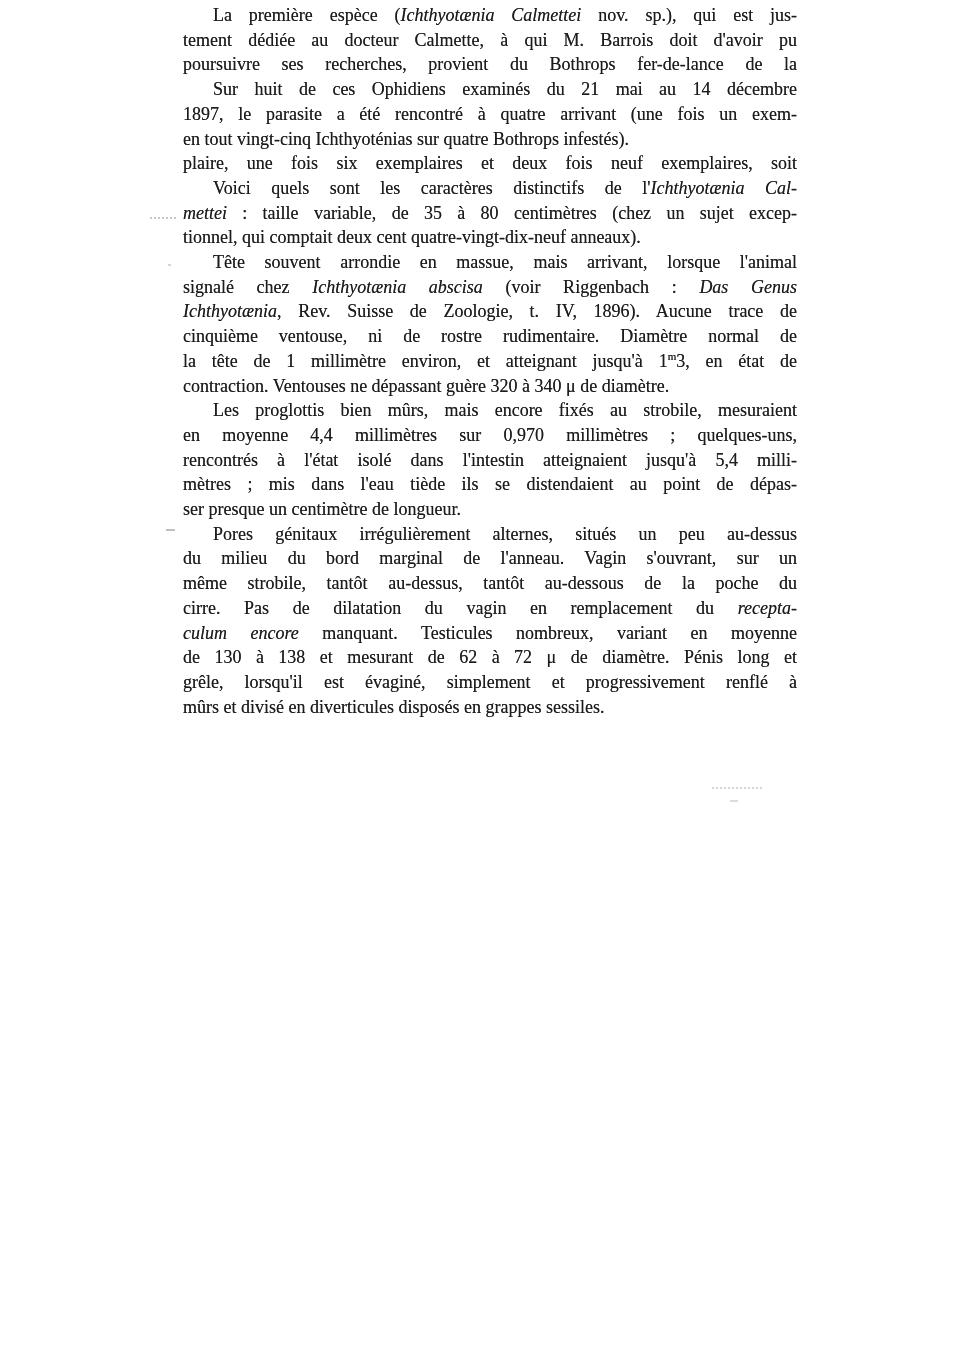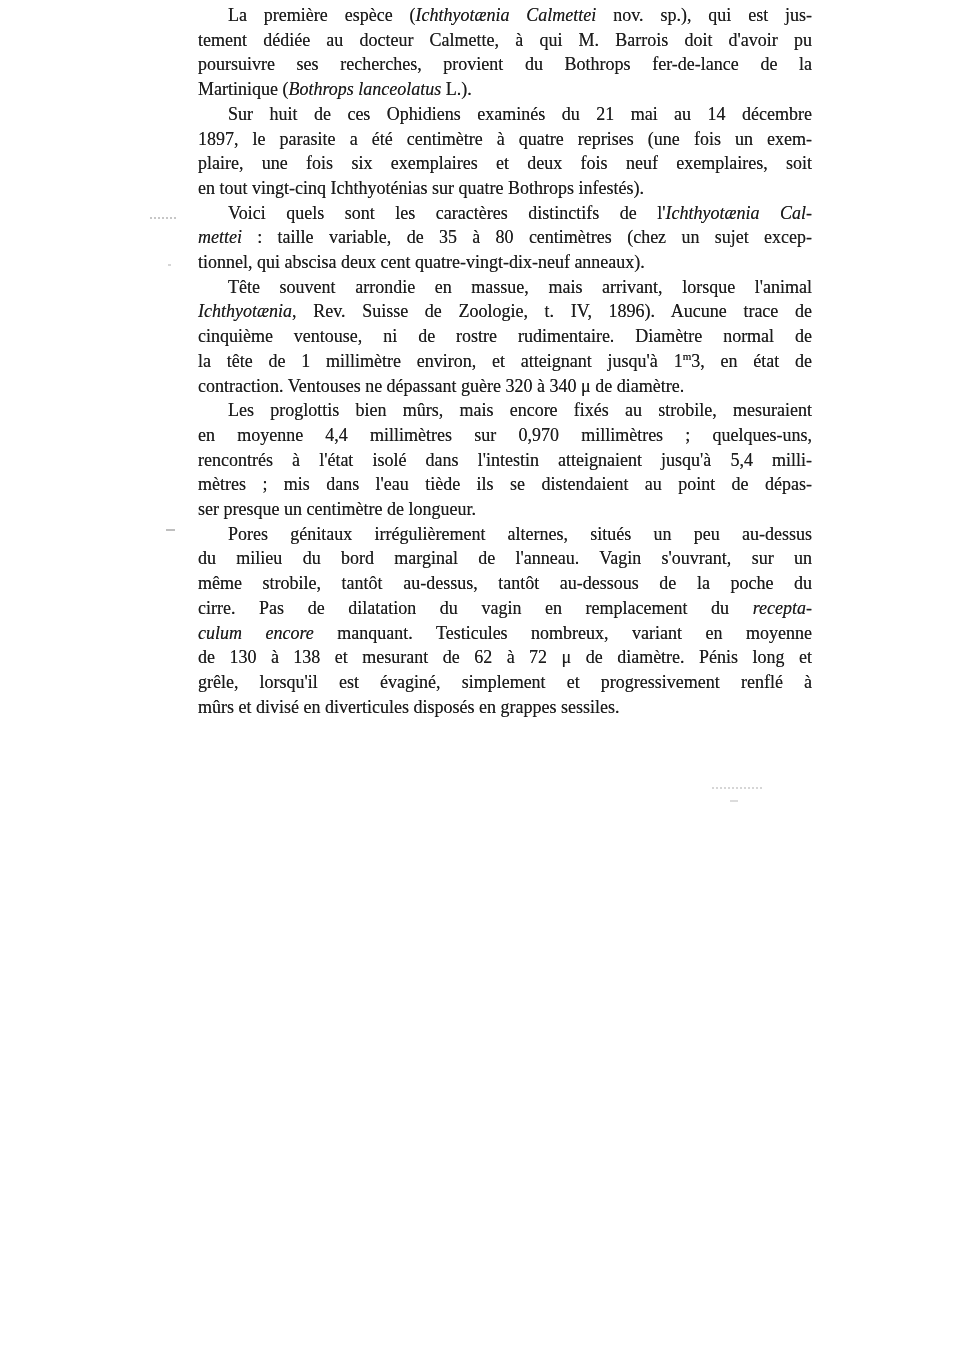--- a/index.html
+++ b/index.html
@@ -9,21 +9,21 @@
   body {
     width: 975px;
     height: 1350px;
     background: #ffffff;
     position: relative;
     overflow: hidden;
     font-family: "Liberation Serif", "DejaVu Serif", serif;
   }
   .scan-page {
     position: absolute;
-    left: 198px;
+    left: 183px;
     top: 3px;
     width: 614px;
     color: #1c1c1c;
     font-size: 18px;
     line-height: 24.7px;
     text-shadow: 0 0 0.5px rgba(10,10,10,0.65);
   }
   .paragraph { margin: 0; }
   .line {
     text-align: justify;
@@ -54,35 +54,35 @@
   }
 </style>
 </head>
 <body>
 
 <div class="scan-page">
     <div class="paragraph">
       <div class="line first"><span>La première espèce (</span><span class="it">Ichthyotænia Calmettei</span><span> nov. sp.), qui est jus-</span></div>
       <div class="line"><span>tement dédiée au docteur Calmette, à qui M. Barrois doit d'avoir pu</span></div>
       <div class="line"><span>poursuivre ses recherches, provient du Bothrops fer-de-lance de la</span></div>
-      <div class="line last"><span>Martinique (</span><span class="it">Bothrops lanceolatus</span><span> L.).</span></div>
     </div>
     <div class="paragraph">
       <div class="line first"><span>Sur huit de ces Ophidiens examinés du 21 mai au 14 décembre</span></div>
-      <div class="line"><span>1897, le parasite a été centimètre à quatre reprises (une fois un exem-</span></div>
+      <div class="line"><span>1897, le parasite a été rencontré à quatre arrivant (une fois un exem-</span></div>
+      <div class="line last"><span>en tout vingt-cinq Ichthyoténias sur quatre Bothrops infestés).</span></div>
       <div class="line"><span>plaire, une fois six exemplaires et deux fois neuf exemplaires, soit</span></div>
-      <div class="line last"><span>en tout vingt-cinq Ichthyoténias sur quatre Bothrops infestés).</span></div>
     </div>
     <div class="paragraph">
       <div class="line first"><span>Voici quels sont les caractères distinctifs de l'</span><span class="it">Ichthyotænia Cal-</span></div>
       <div class="line"><span class="it">mettei</span><span> : taille variable, de 35 à 80 centimètres (chez un sujet excep-</span></div>
-      <div class="line last"><span>tionnel, qui abscisa deux cent quatre-vingt-dix-neuf anneaux).</span></div>
+      <div class="line last"><span>tionnel, qui comptait deux cent quatre-vingt-dix-neuf anneaux).</span></div>
     </div>
     <div class="paragraph">
       <div class="line first"><span>Tête souvent arrondie en massue, mais arrivant, lorsque l'animal</span></div>
+      <div class="line"><span>signalé chez </span><span class="it">Ichthyotænia abscisa</span><span> (voir Riggenbach : </span><span class="it">Das Genus</span></div>
       <div class="line"><span class="it">Ichthyotænia</span><span>, Rev. Suisse de Zoologie, t. IV, 1896). Aucune trace de</span></div>
       <div class="line"><span>cinquième ventouse, ni de rostre rudimentaire. Diamètre normal de</span></div>
       <div class="line"><span>la tête de 1 millimètre environ, et atteignant jusqu'à 1</span><sup>m</sup><span>3, en état de</span></div>
       <div class="line last"><span>contraction. Ventouses ne dépassant guère 320 à 340 μ de diamètre.</span></div>
     </div>
     <div class="paragraph">
       <div class="line first"><span>Les proglottis bien mûrs, mais encore fixés au strobile, mesuraient</span></div>
       <div class="line"><span>en moyenne 4,4 millimètres sur 0,970 millimètres ; quelques-uns,</span></div>
       <div class="line"><span>rencontrés à l'état isolé dans l'intestin atteignaient jusqu'à 5,4 milli-</span></div>
       <div class="line"><span>mètres ; mis dans l'eau tiède ils se distendaient au point de dépas-</span></div>

